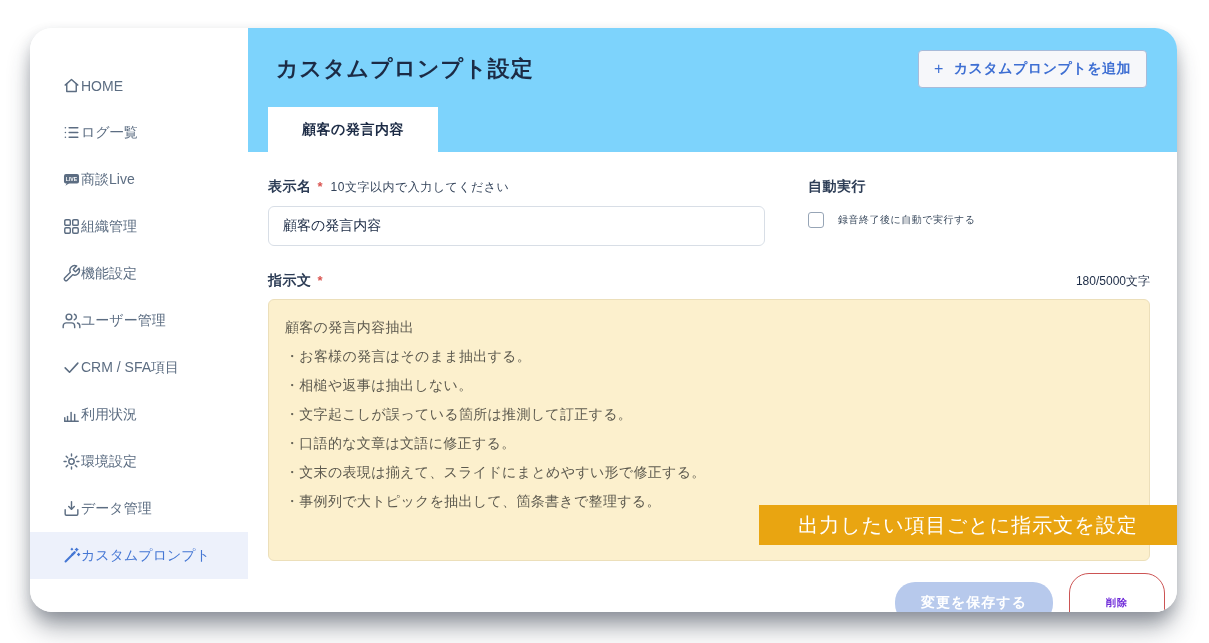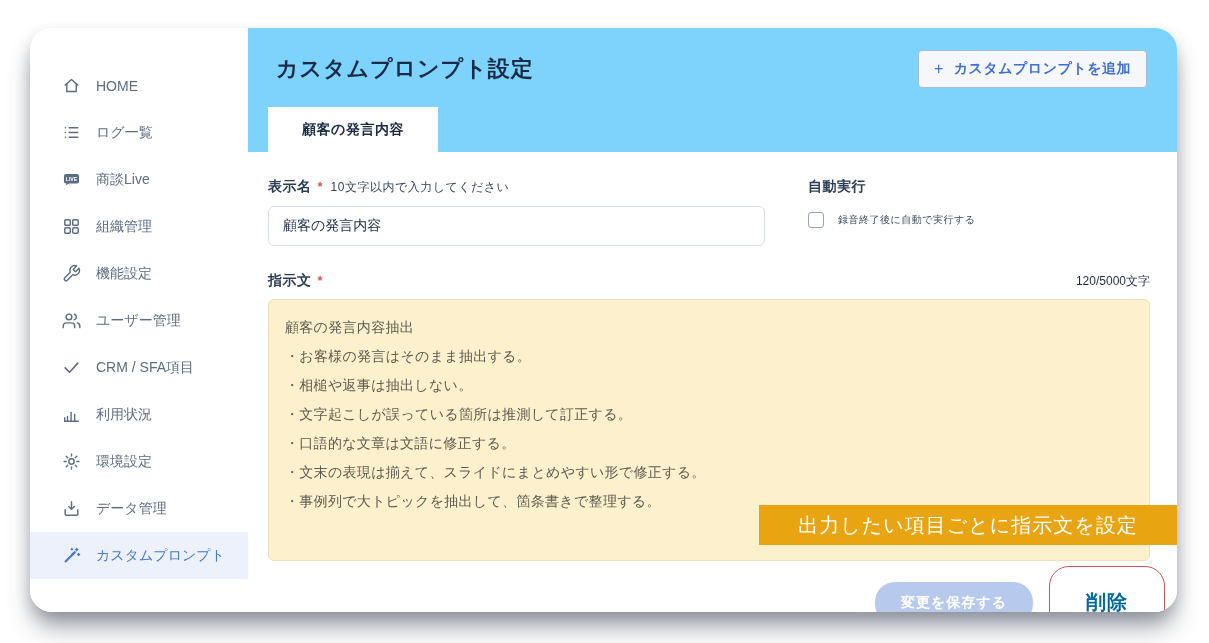--- a/index.html
+++ b/index.html
@@ -9,21 +9,21 @@
   .card {
     position:absolute; left:30px; top:28px; width:1147px; height:584px;
     background:#ffffff; border-radius:22px; overflow:hidden;
     box-shadow:0 18px 26px -4px rgba(35,45,60,0.45), 0 6px 14px rgba(35,45,60,0.18);
     display:flex;
   }
 
   
   .sidebar { width:218px; background:#ffffff; padding-top:34px; flex:none; }
   .side-item {
-    height:47px; display:flex; align-items:center; gap:15px;
+    height:47px; display:flex; align-items:center; 
     padding-left:32px; color:#5c6d82; font-size:14px; cursor:pointer;
   }
   .side-item .icon { width:19px; height:19px; display:flex; align-items:center; justify-content:center; flex:none; }
   .side-item svg { width:19px; height:19px; }
   .side-item.active { background:#edf1fb; color:#4577d4; }
 
   
   .main { flex:1; position:relative; display:flex; flex-direction:column; }
   .header-band { background:#7dd3fc; height:124px; flex:none; position:relative; }
   .header-top { display:flex; align-items:center; justify-content:space-between; padding:22px 30px 0 28px; }
@@ -75,22 +75,22 @@
   .footer {
     height:67px; flex:none; background:#ffffff; display:flex; align-items:center;
     justify-content:flex-end; gap:16px; padding-right:12px; position:relative; z-index:3;
   }
   .save-btn {
     background:#b7c9ec; color:#ffffff; border:none; border-radius:20px;
     font-size:14px; font-weight:bold; padding:12px 26px; cursor:pointer; letter-spacing:1px;
     font-family:"Liberation Sans", sans-serif;
   }
   .delete-btn {
-    background:#ffffff; color:#0369a1; border:1px solid #cc5454; border-radius:20px;
-    font-size:20px; font-weight:bold; padding:22px 36px; cursor:pointer; letter-spacing:1px;
+    background:#ffffff; color:#6d28d9; border:1px solid #cc5454; border-radius:20px;
+    font-size:10px; font-weight:bold; padding:22px 36px; cursor:pointer; letter-spacing:1px;
     font-family:"Liberation Sans", sans-serif;
   }
 
   
   .callout {
     position:absolute; right:0; top:477px; width:418px; height:40px; z-index:5;
     background:#e9a511; color:#ffffff; font-size:20px; font-weight:normal;
     display:flex; align-items:center; justify-content:center; letter-spacing:1px;
   }
 </style>
@@ -262,21 +262,21 @@
               <span class="cb-label">録音終了後に自動で実行する</span>
             </label>
           </div>
         </div>
 
         <div class="row2-head">
           <div class="label-line" style="margin-bottom:0;">
             <span class="label">指示文</span>
             <span class="req">*</span>
           </div>
-          <span class="counter">120/5000文字</span>
+          <span class="counter">180/5000文字</span>
         </div>
 
         <textarea class="instruction-area" spellcheck="false" style="">顧客の発言内容抽出
 ・お客様の発言はそのまま抽出する。
 ・相槌や返事は抽出しない。
 ・文字起こしが誤っている箇所は推測して訂正する。
 ・口語的な文章は文語に修正する。
 ・文末の表現は揃えて、スライドにまとめやすい形で修正する。
 ・事例列で大トピックを抽出して、箇条書きで整理する。</textarea>
       </div>

